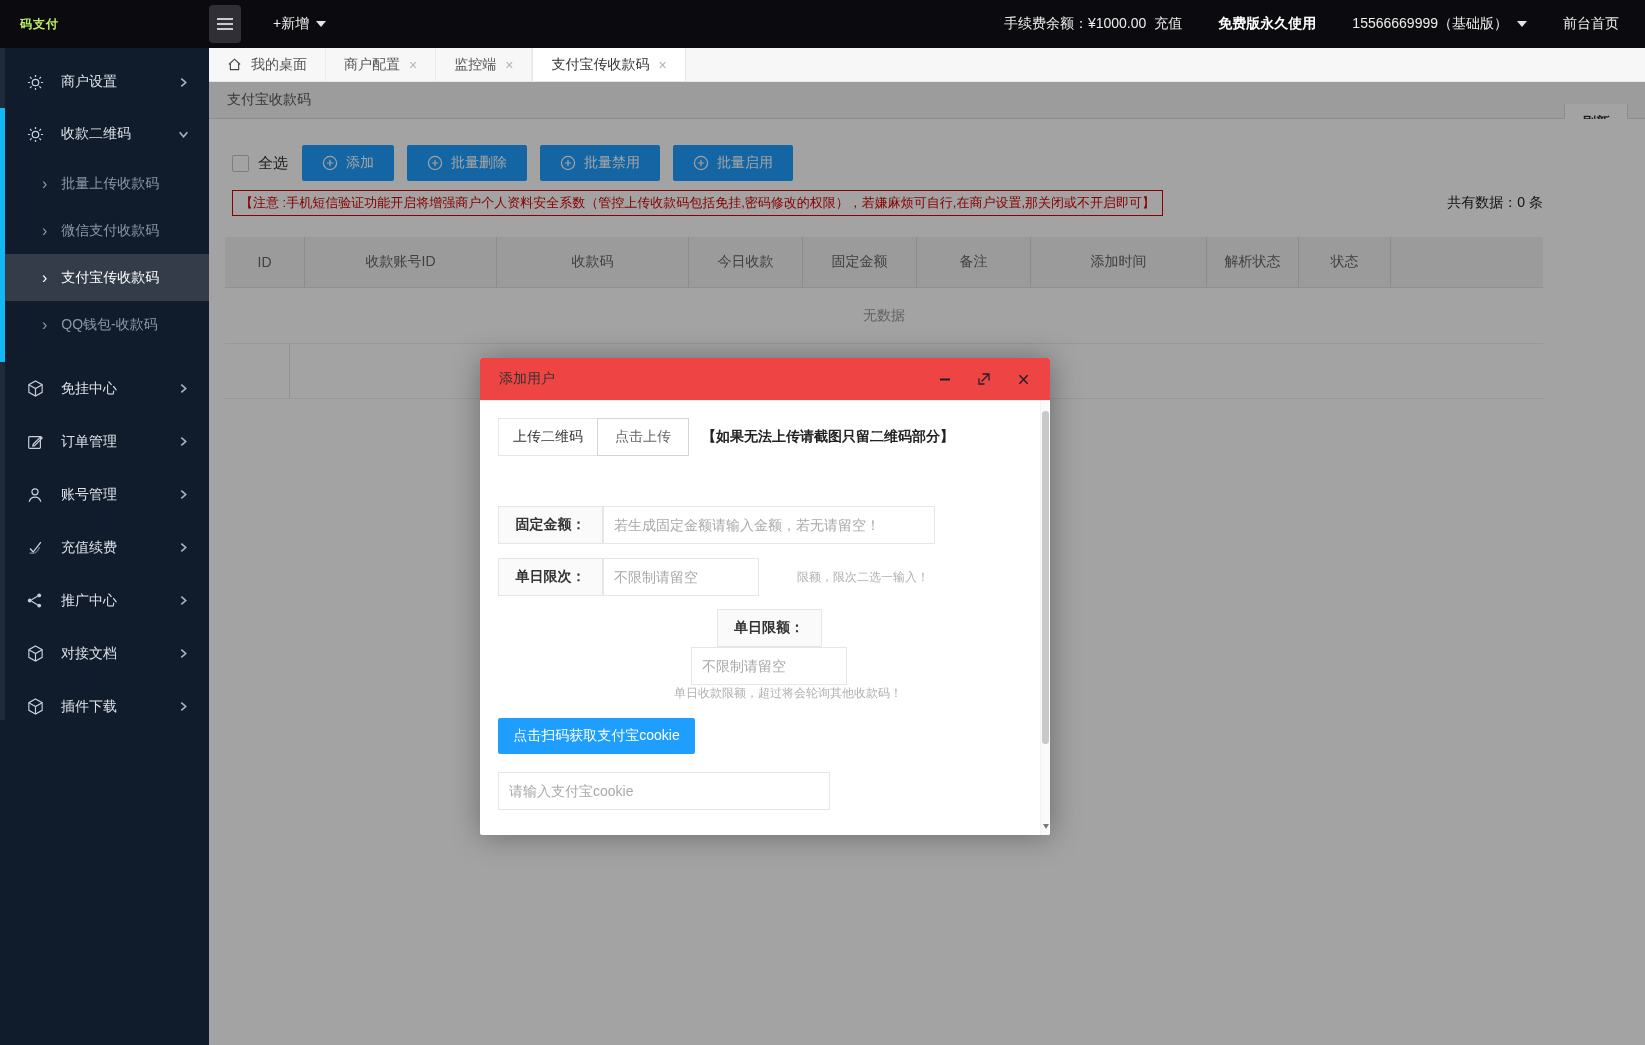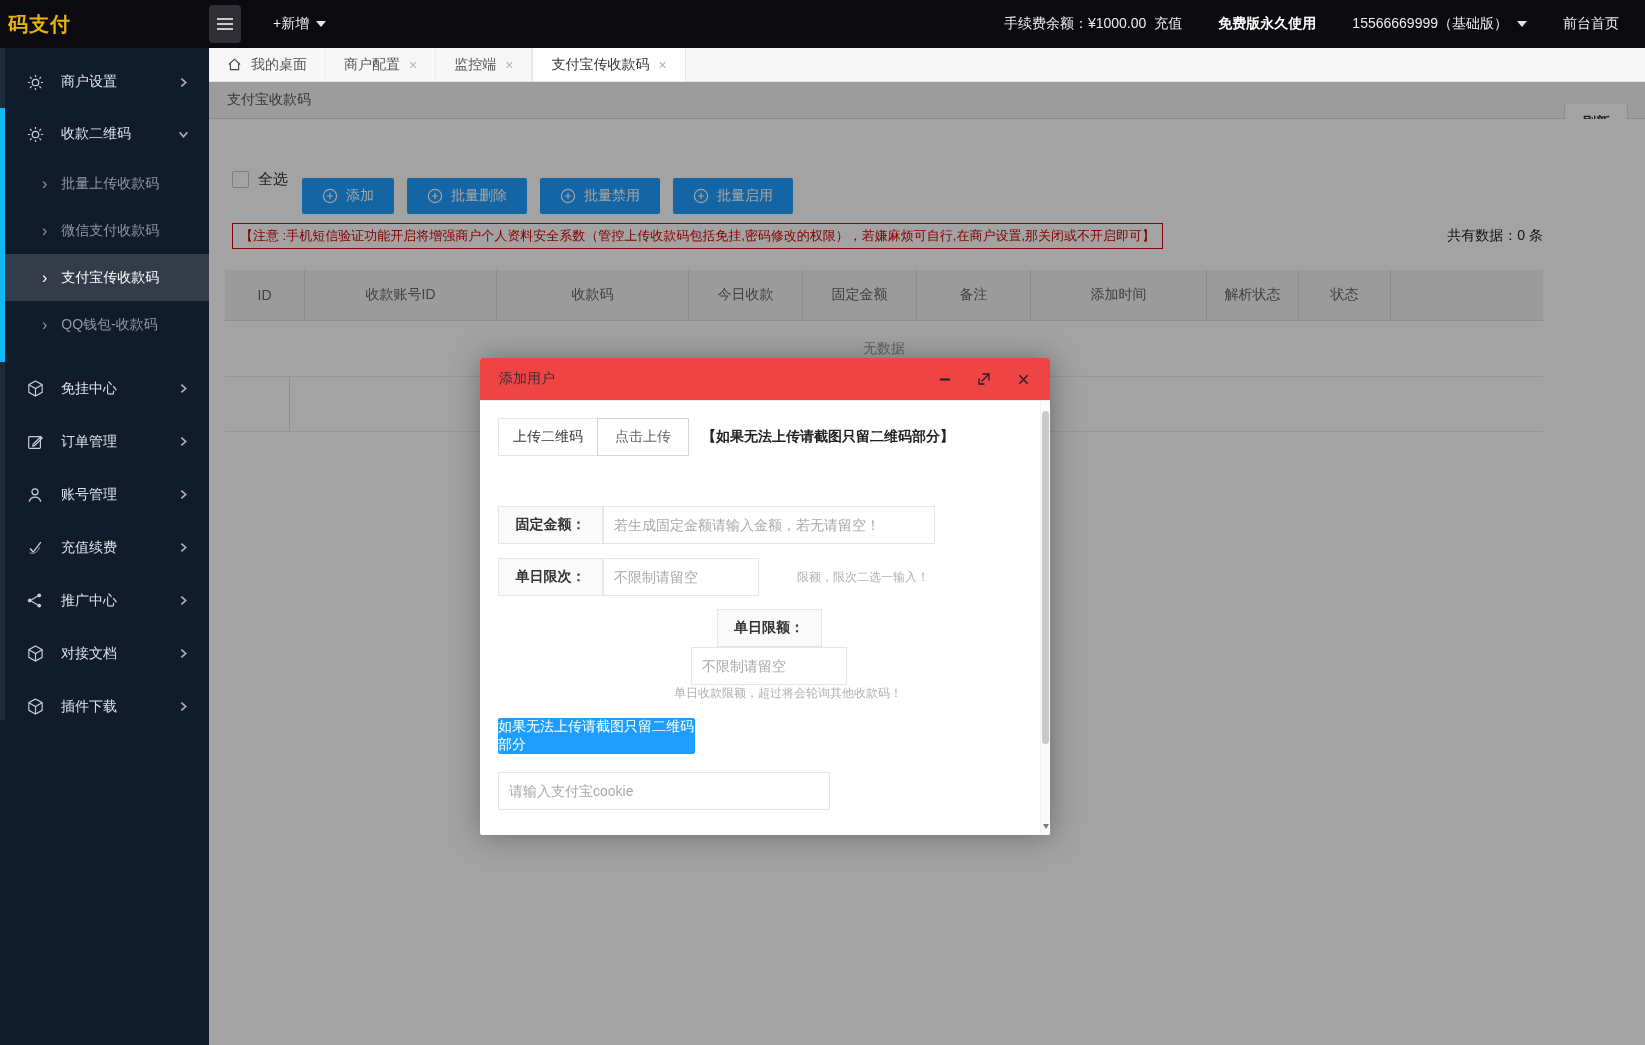--- a/index.html
+++ b/index.html
@@ -3,21 +3,21 @@
 <meta charset="utf-8">
 <style>
   * { margin:0; padding:0; box-sizing:border-box; }
   html,body { width:1645px; height:1045px; }
   body { position:relative; overflow:hidden; background:#fff;
          font-family:"Liberation Sans","DejaVu Sans",sans-serif; font-size:14px; color:#333; }
 
   
   .topbar { position:absolute; left:0; top:0; width:100%; height:48px; background:#0b0b0f;
             display:flex; align-items:center; color:#ededed; z-index:60; }
-  .logo { width:209px; padding-left:8px; font-size:20px; font-weight:bold; letter-spacing:1px; color:#eab308; }
+  .logo { width:209px; padding-left:20px; font-size:12px; font-weight:bold; letter-spacing:1px; color:#bef264; }
   .burger { width:32px; height:38px; background:#2f2f35; border-radius:4px; display:flex;
             align-items:center; justify-content:center; cursor:pointer; }
   .hnew { margin-left:32px; display:flex; align-items:center; gap:7px; font-size:14px; color:#f0f0f0; cursor:pointer; }
   .caret-down { width:0; height:0; border-left:5px solid transparent; border-right:5px solid transparent; border-top:6px solid #e5e5e5; }
   .topbar-right { margin-left:auto; display:flex; align-items:center; gap:36px; padding-right:26px; font-size:14px; }
   .h-balance { display:flex; gap:8px; align-items:center; }
   .h-free { font-weight:bold; color:#fff; }
   .h-account { display:flex; align-items:center; gap:9px; cursor:pointer; }
 
   
@@ -53,21 +53,21 @@
                  border-left:1px solid #ddd; border-right:1px solid #ddd; display:flex; align-items:center;
                  justify-content:center; font-weight:bold; color:#333; cursor:pointer;margin-top:22px; }
 
   
   .content { position:absolute; left:209px; top:119px; right:0; bottom:0; background:#fff; padding:26px 16px 0 16px; }
   .inner { width:1318px; }
   .toolbar { display:flex; align-items:center; margin-left:7px; }
   .cb { width:17px; height:17px; background:#fff; border:1px solid #c6c6c6; border-radius:2px; cursor:pointer; }
   .cb-label { margin:0 14px 0 9px; font-size:15px; color:#333; }
   .blue-btn { height:36px; display:flex; align-items:center; gap:8px; padding:0 20px; margin-right:13px;
-              background:#1E9FFF; color:#fff; border-radius:2px; font-size:14px; cursor:pointer; white-space:nowrap;margin-top:33px; }
+              background:#1E9FFF; color:#fff; border-radius:2px; font-size:14px; cursor:pointer; white-space:nowrap; }
   .notice-row { display:flex; align-items:center; justify-content:space-between; margin-top:9px; }
   .notice { border:1px solid #d60000; color:#d60000; font-size:13px; padding:3px 7px; margin-left:7px; white-space:nowrap; }
   .total { font-size:14px; color:#222; white-space:nowrap; }
 
   .table { margin-top:21px; }
   .thead { display:flex; height:51px; background:#f2f2f2; border-bottom:1px solid #e2e2e2; align-items:center;justify-content:space-between; }
   .th { display:flex; align-items:center; justify-content:center; height:100%; font-size:14px; color:#666;
         border-right:1px solid #dcdcdc; }
   .th:last-child { border-right:none; }
   .c0{width:80px;} .c1{width:192px;} .c2{width:192px;} .c3{width:114px;} .c4{width:114px;}
@@ -438,21 +438,21 @@
     </div>
 
     
     <div class="m-row" style="margin-top:13px;flex-direction:column;">
       <div class="m-label">单日限额：</div>
       <input class="m-input w180" placeholder="不限制请留空" style="">
       <div class="m-hint">单日收款限额，超过将会轮询其他收款码！</div>
     </div>
 
     
-    <div class="cookie-btn" style="margin-top:16px;">如果无法上传请截图只留二维码部分</div>
+    <div class="cookie-btn" style="margin-top:16px;">点击扫码获取支付宝cookie</div>
 
     
     <input class="m-input w332" style="margin-top: 18px;" placeholder="请输入支付宝cookie">
 
     
     <div class="m-row" style="margin-top:30px;">
       <div class="m-label">状态：</div>
       <div class="radio sel" style="margin-left:32px;">
         <span class="rdot"></span>
         <span>正常</span>

